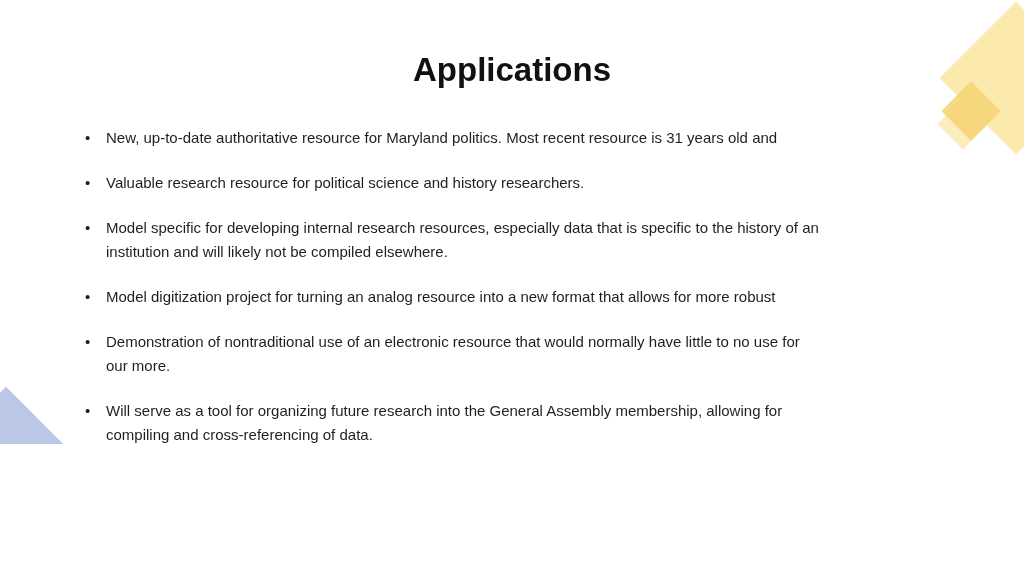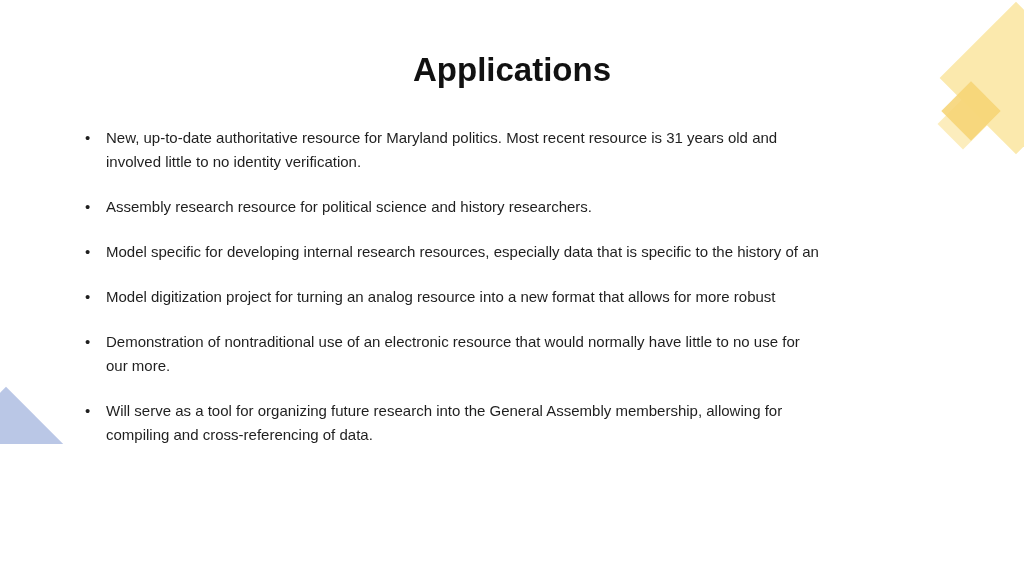--- a/index.html
+++ b/index.html
@@ -89,30 +89,30 @@
   <div class="diamond d-blue-medium"></div>
   <div class="diamond d-blue-corner-pale"></div>
   <div class="diamond d-blue-corner-medium"></div>
 
   <div class="title">Applications</div>
 
   <ul class="bullets">
     <li>
       <span class="marker">•</span>
       <span class="bline">New, up-to-date authoritative resource for Maryland politics. Most recent resource is 31 years old and</span>
-      <span class="bline">involved little to no identity verification.</span>
     </li>
     <li>
       <span class="marker">•</span>
-      <span class="bline">Assembly research resource for political science and history researchers.</span>
+      <span class="bline">Valuable research resource for political science and history researchers.</span>
 
     </li>
     <li>
       <span class="marker">•</span>
       <span class="bline">Model specific for developing internal research resources, especially data that is specific to the history of an</span>
+      <span class="bline">institution and will likely not be compiled elsewhere.</span>
     </li>
     <li>
       <span class="marker">•</span>
       <span class="bline">Model digitization project for turning an analog resource into a new format that allows for more robust</span>
     </li>
     <li>
       <span class="marker">•</span>
       <span class="bline">Demonstration of nontraditional use of an electronic resource that would normally have little to no use for</span>
       <span class="bline">our more.</span>
     </li>

